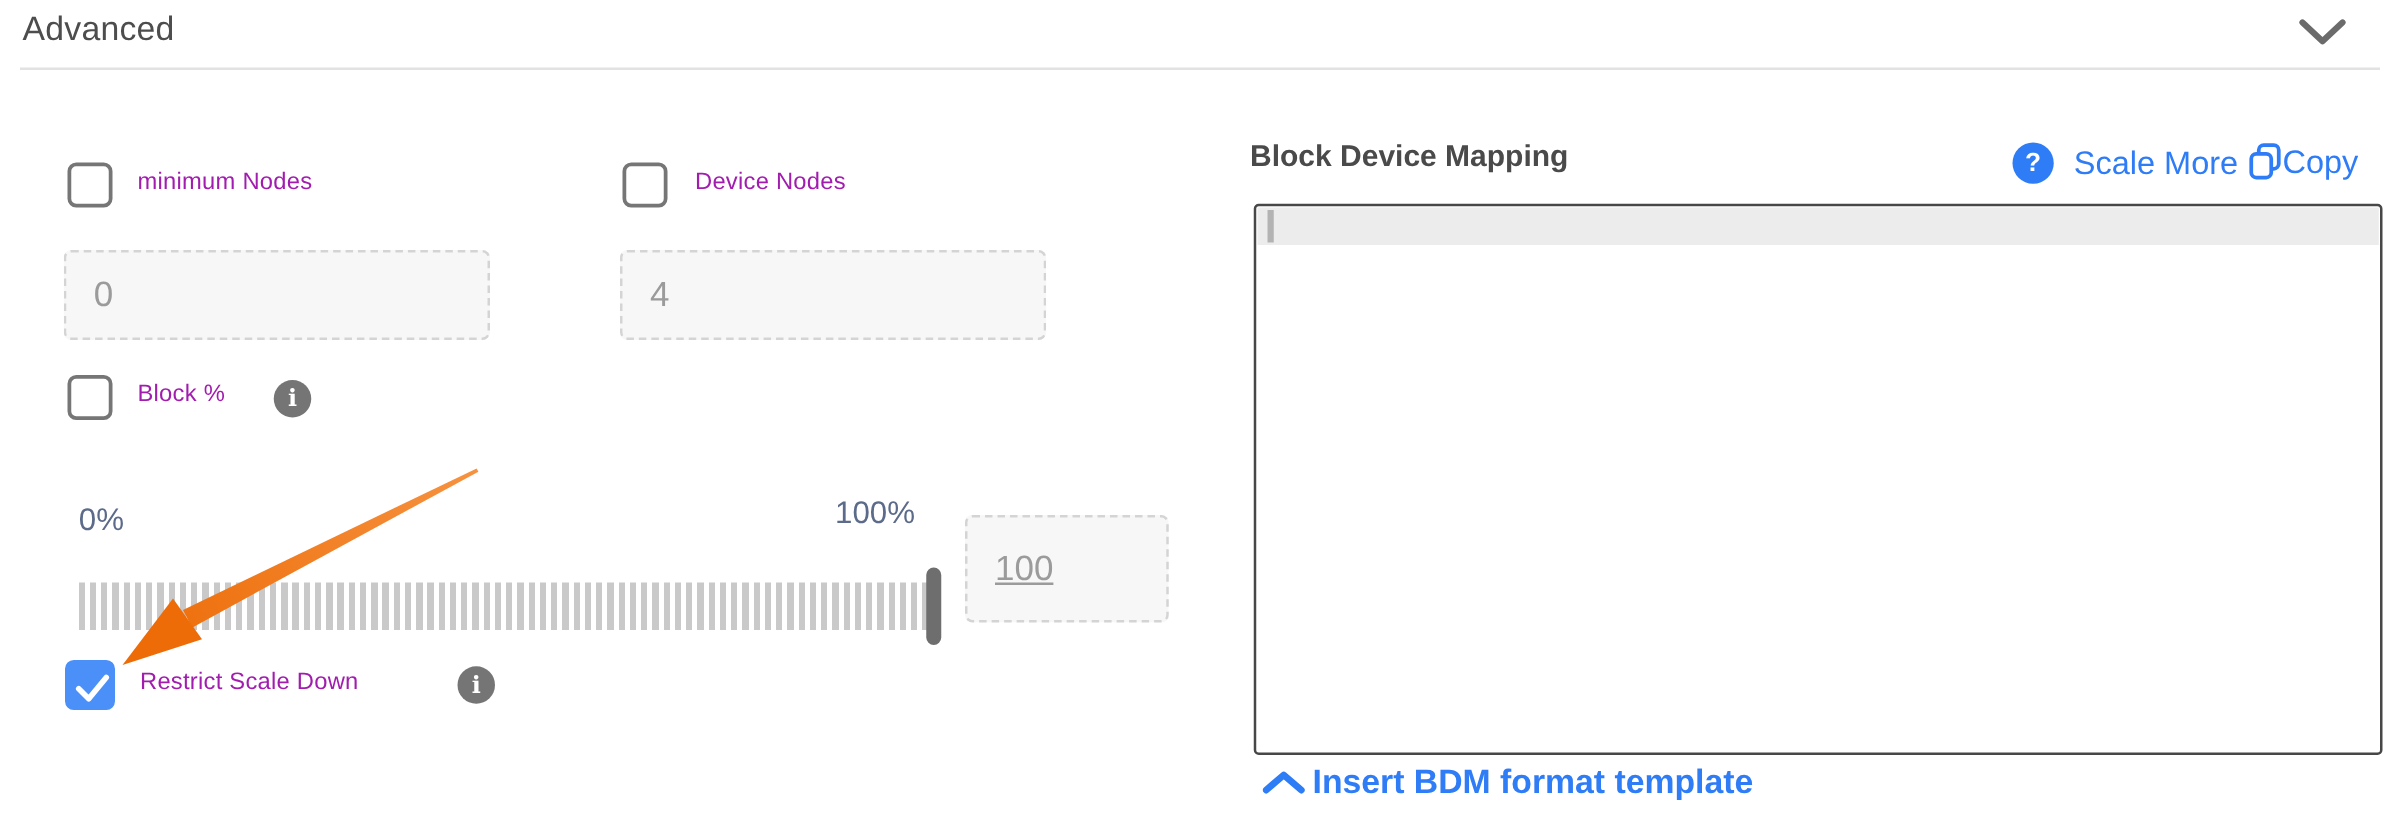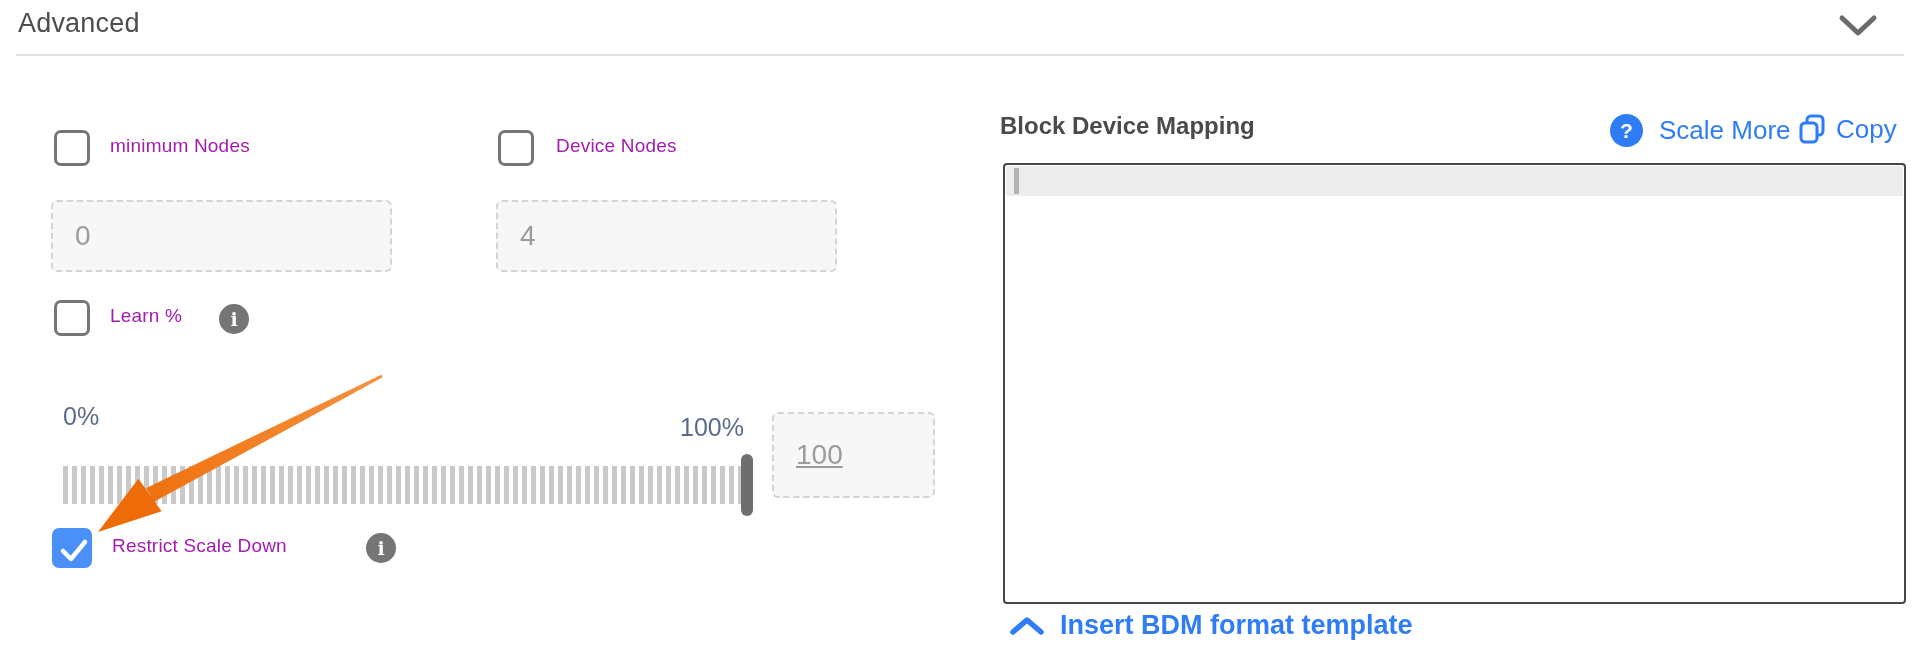--- a/index.html
+++ b/index.html
@@ -64,27 +64,27 @@
   <div class="abs cb" style="left:54px; top:130px;"></div>
   <div class="abs cb-label" style="left:110px; top:135px;">minimum Nodes</div>
 
   <div class="abs cb" style="left:498px; top:130px;"></div>
   <div class="abs cb-label" style="left:556px; top:135px;">Device Nodes</div>
 
   <input class="abs dashed-input" style="left: 51px; top: 200px; width: 341px; height: 72px;" value="0">
   <input class="abs dashed-input" style="left: 496px; top: 200px; width: 341px; height: 72px;" value="4">
 
   <div class="abs cb" style="left:54px; top:300px;"></div>
-  <div class="abs cb-label" style="left:110px; top:305px;">Learn %</div>
+  <div class="abs cb-label" style="left:110px; top:305px;">Block %</div>
   <div class="abs info-icon" style="left:219px; top:304px;">
     <span>i</span>
   </div>
 
   <div class="abs slider-label" style="left:63px; top:402px;">0%</div>
-  <div class="abs slider-label" style="left:668px; top:413px; width:76px; text-align:right;">100%</div>
+  <div class="abs slider-label" style="left:668px; top:396px; width:76px; ">100%</div>
   <div class="abs slider-track">
     <div class="slider-handle"></div>
   </div>
   <input class="abs dashed-input" style="left: 772px; top: 412px; width: 163px; height: 86px; text-decoration: underline;" value="100">
 
   <div class="abs cb checked" style="left:52px; top:528px; width:40px; height:40px;">
     <svg width="34" height="32" viewBox="0 0 34 32">
       <polyline points="6,17 14,25 28,8" fill="none" stroke="#ffffff" stroke-width="4.5" stroke-linecap="round" stroke-linejoin="round"></polyline>
     </svg>
   </div>
@@ -106,35 +106,35 @@
 
   <div class="abs bdm-title">Block Device Mapping</div>
 
   <div class="abs" style="left:1610px; top:114px; display:flex; align-items:center; gap:16px;">
     <div class="help-circle">
       <span>?</span>
     </div>
     <span class="link-blue">Scale More</span>
   </div>
 
-  <div class="abs" style="left:1798px; top:113px; display:flex; align-items:center; gap:10px;">
+  <div class="abs" style="left:1798px; top:113px; display:flex; align-items:center; ">
     <svg width="28" height="32" viewBox="0 0 28 32">
       <rect x="9" y="3" width="16" height="19" rx="4" fill="none" stroke="#2e7cf6" stroke-width="3"></rect>
       <rect x="3" y="10" width="16" height="19" rx="4" fill="#ffffff" stroke="#2e7cf6" stroke-width="3"></rect>
     </svg>
     <span class="link-blue">Copy</span>
   </div>
 
   <div class="abs editor">
     <div class="editor-activeline">
       <div class="editor-cursor"></div>
     </div>
     <span></span>
   </div>
 
-  <div class="abs" style="left:1010px; top:610px; display:flex; align-items:center; gap:16px;">
+  <div class="abs" style="left:1010px; top:610px; display:flex; align-items:center; gap:6px;">
     <svg width="34" height="20" viewBox="0 0 34 20">
       <polyline points="3,16 17,4 31,16" fill="none" stroke="#2e7cf6" stroke-width="5.5" stroke-linecap="round" stroke-linejoin="round"></polyline>
     </svg>
     <span class="tpl-link">Insert BDM format template</span>
   </div>
 
 </div>
 
 </body></html>

